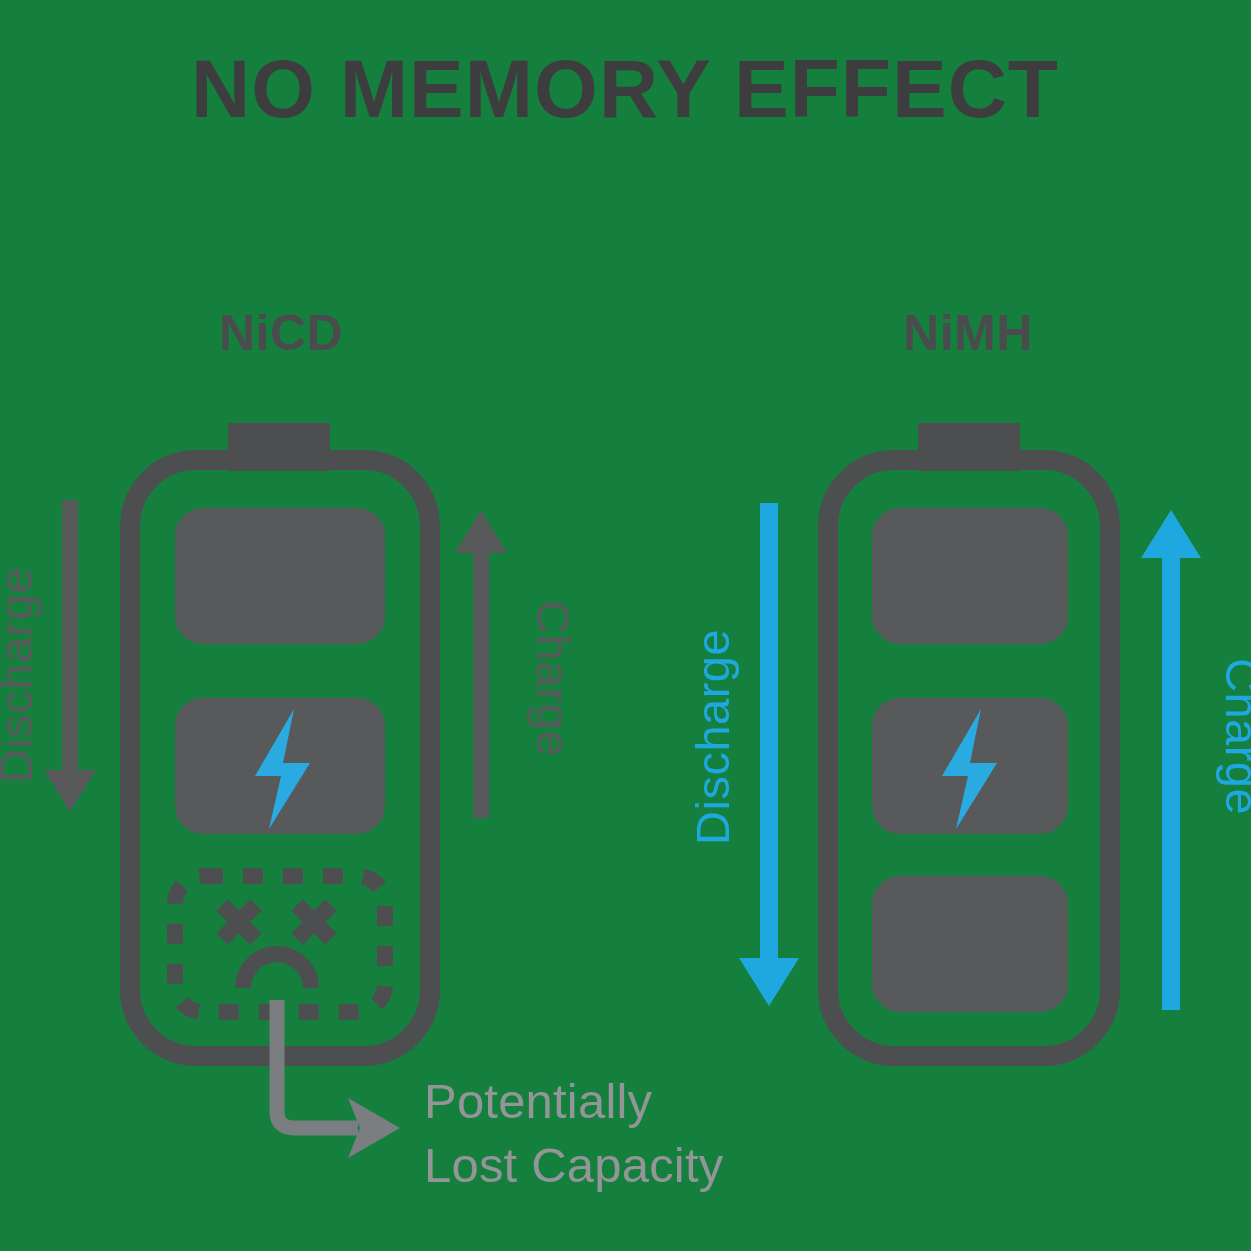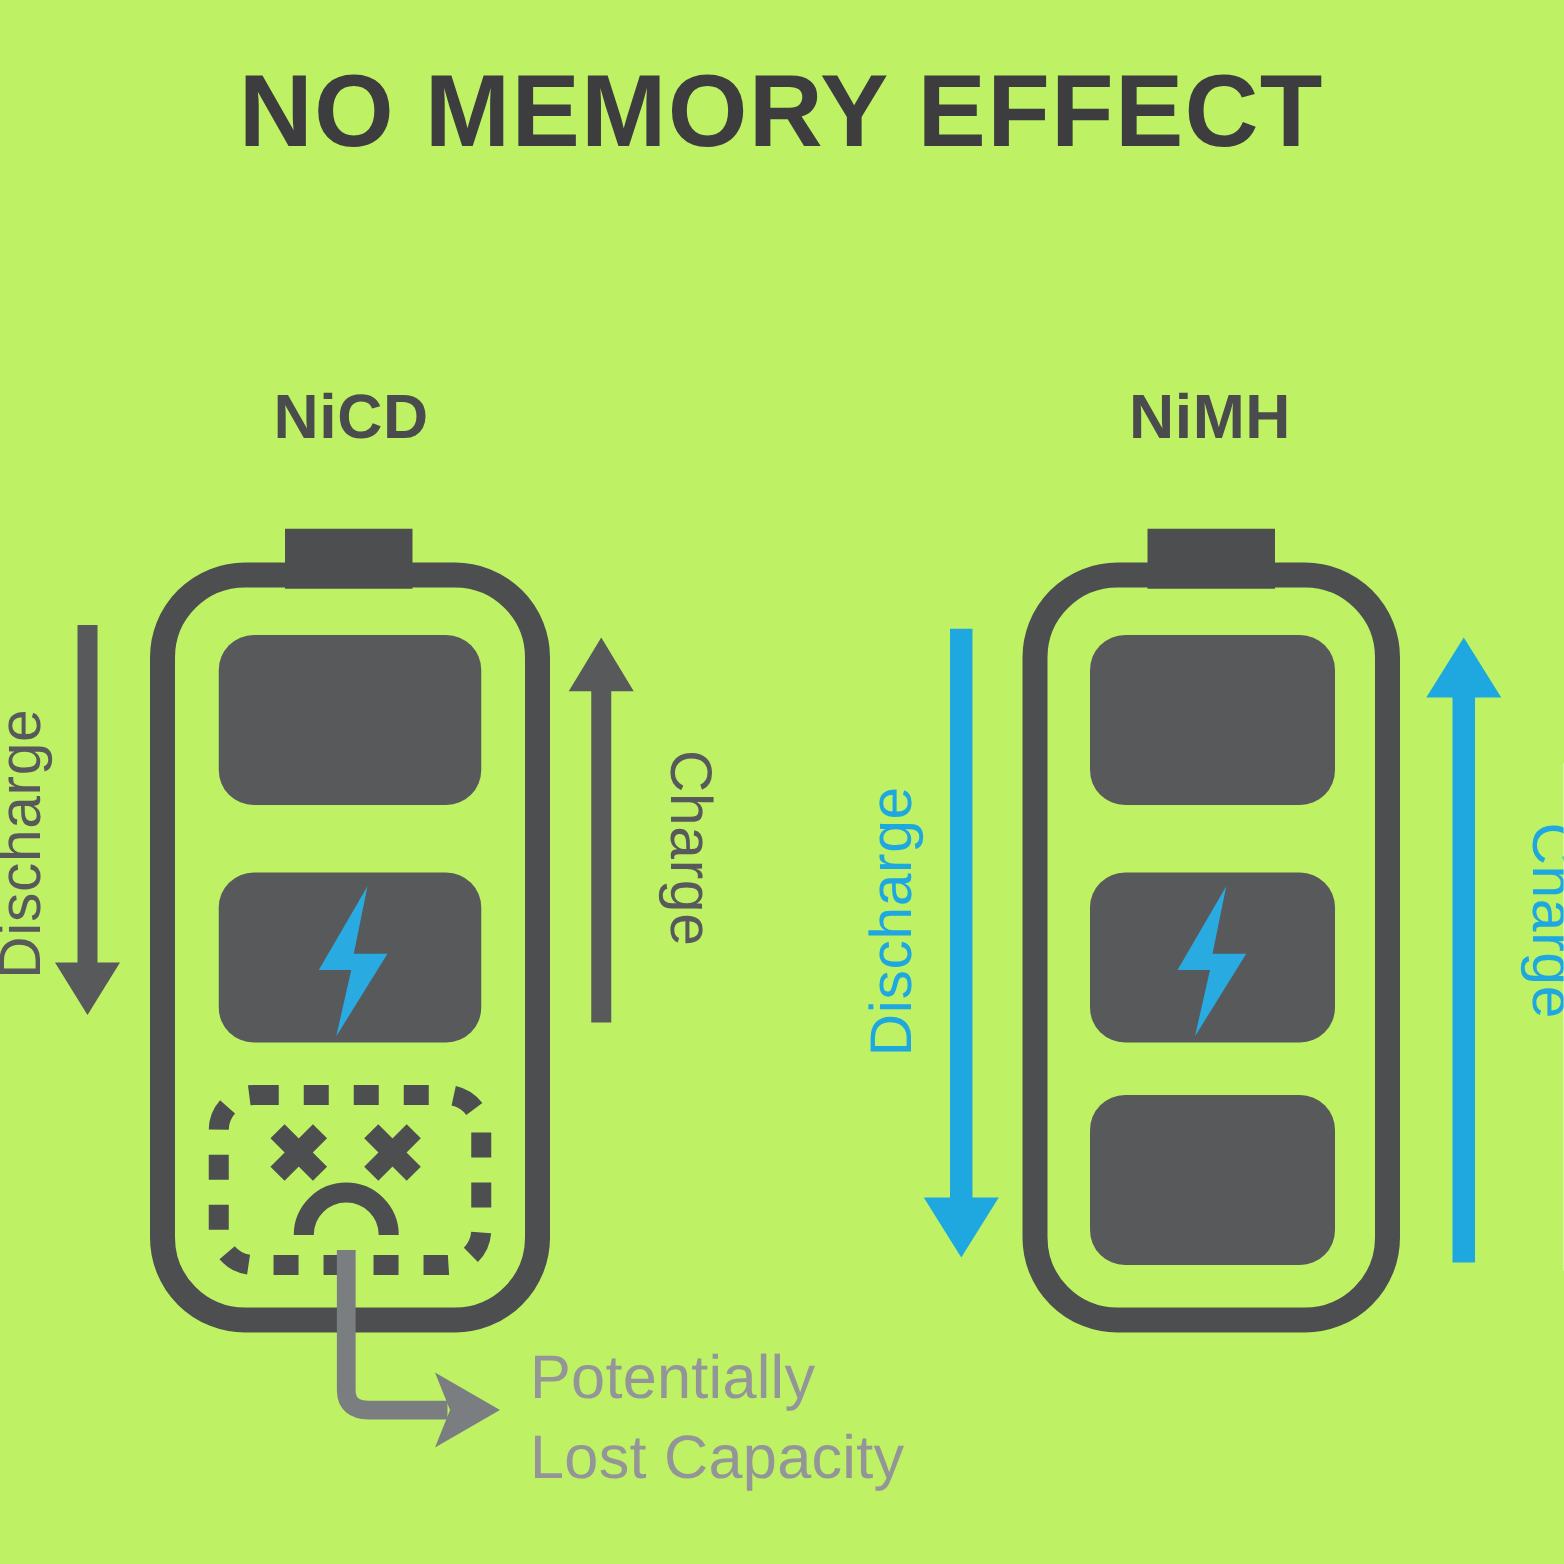--- a/index.html
+++ b/index.html
@@ -11,21 +11,21 @@
   body {
     width: 1251px;
     height: 1251px;
     overflow: hidden;
     font-family: "Liberation Sans", sans-serif;
   }
   #stage {
     position: relative;
     width: 1251px;
     height: 1251px;
-    background: #bef264;
+    background: #15803d;
   }
   #diagram {
     position: absolute;
     top: 0;
     left: 0;
     width: 1251px;
     height: 1251px;
     display: block;
   }
   .title-text {

